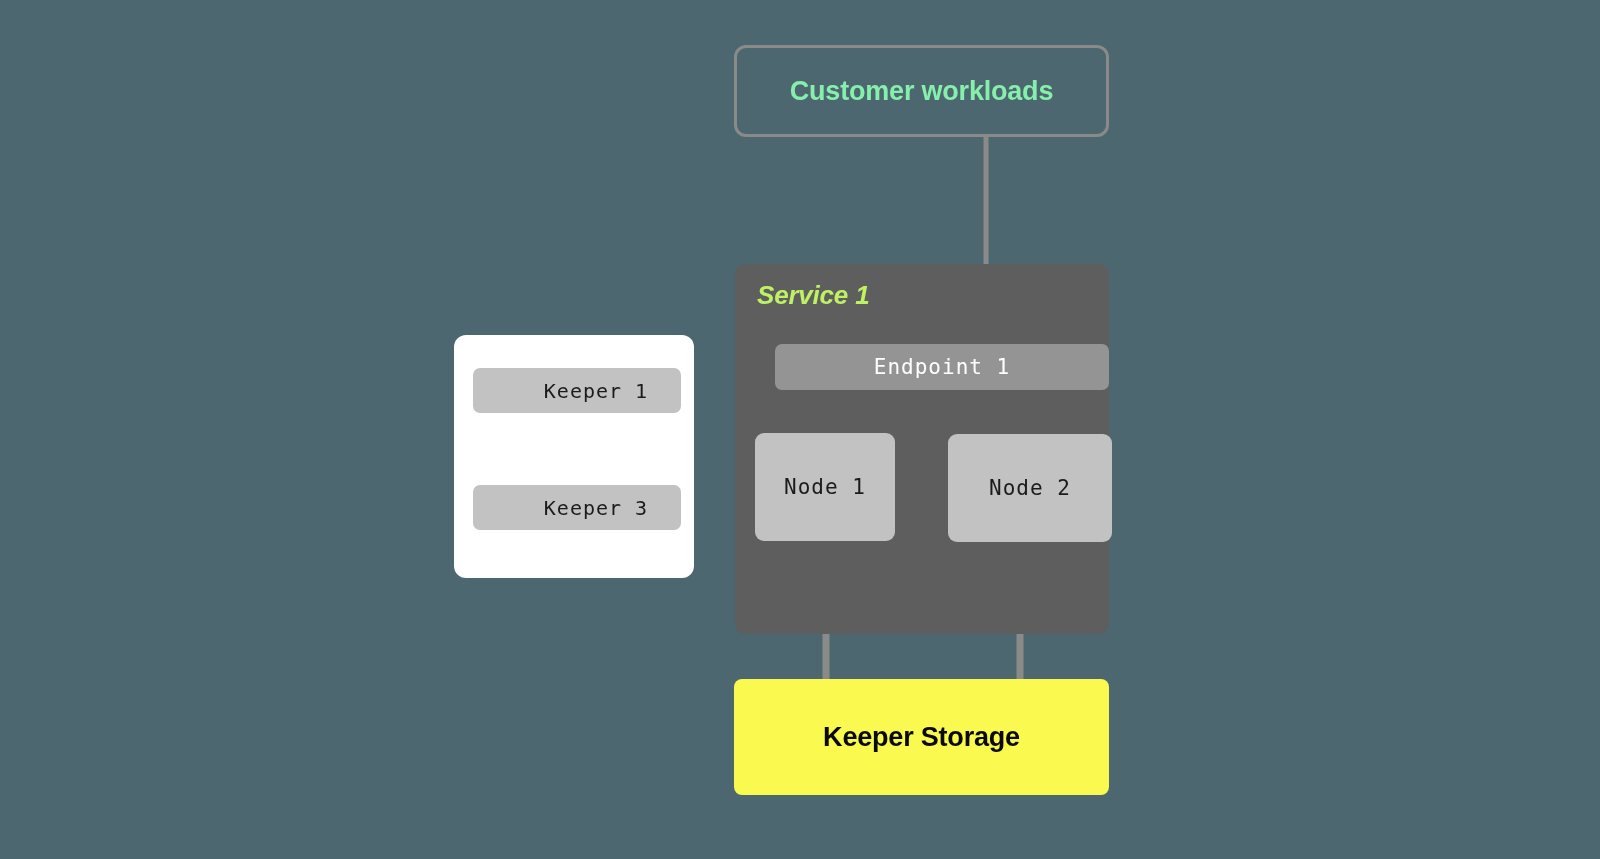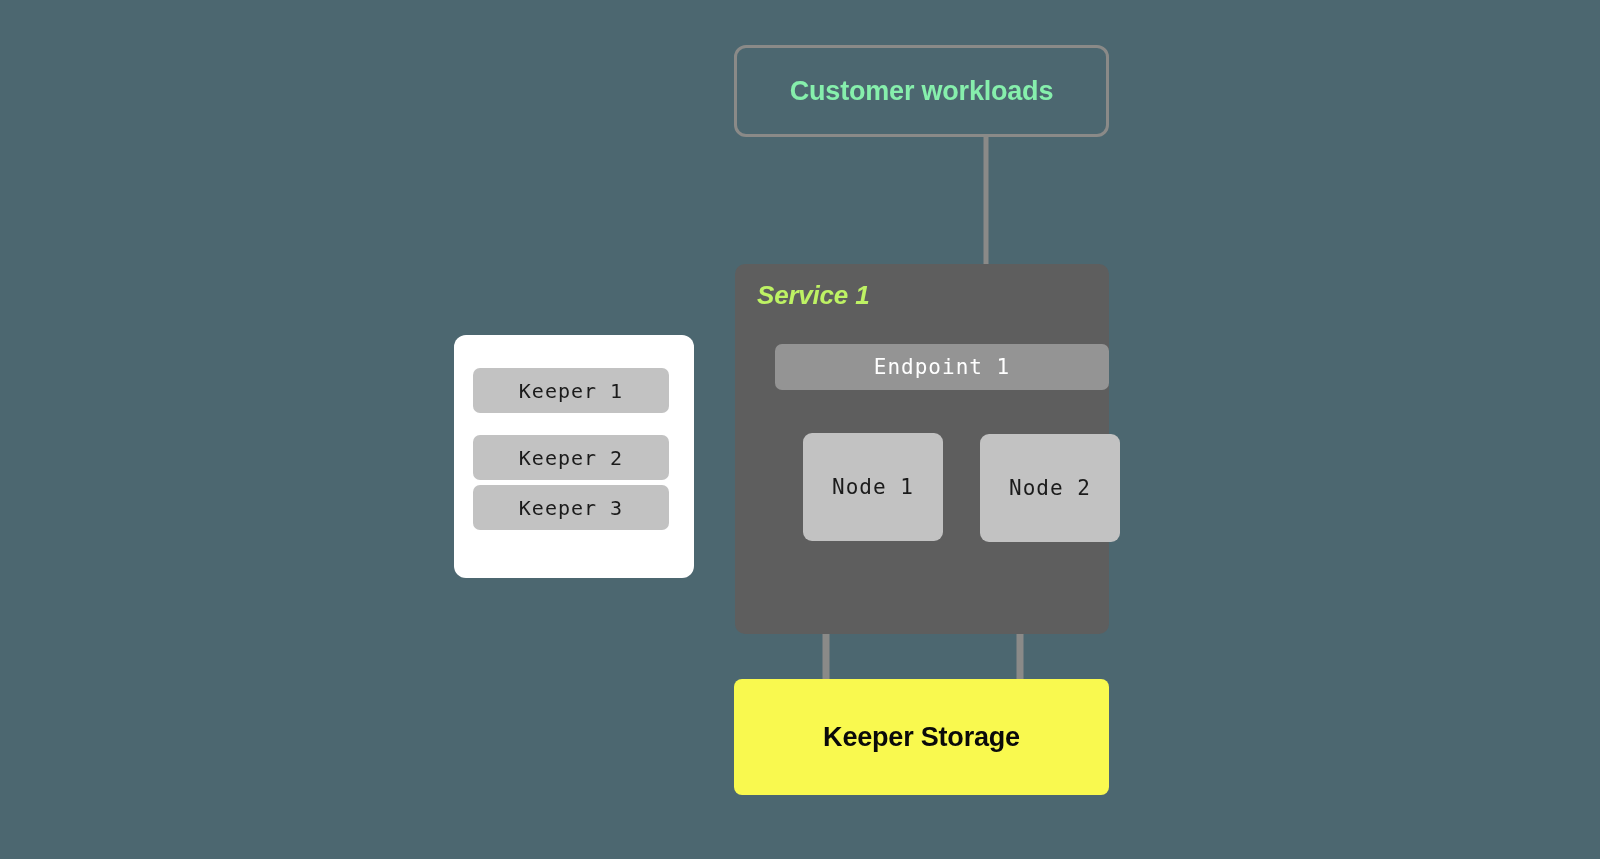--- a/index.html
+++ b/index.html
@@ -94,22 +94,22 @@
 
   
   .node-box {
     position: absolute;
     background: #c2c2c2;
     border-radius: 9px;
     display: flex;
     align-items: center;
     justify-content: center;
   }
-  .node-1 { left: 755px; top: 433px; width: 140px; height: 108px; margin-left: 48px; }
-  .node-2 { left: 948px; top: 434px; width: 140px; height: 108px; margin-left: 32px; }
+  .node-1 { left: 755px; top: 433px; width: 140px; height: 108px; }
+  .node-2 { left: 948px; top: 434px; width: 164px; height: 108px; }
   .node-label {
     color: #1b1b1b;
     font-family: "DejaVu Sans Mono", monospace;
     font-size: 21px;
     letter-spacing: 1px;
   }
 
   
   .storage-box {
     position: absolute;
@@ -138,27 +138,28 @@
     width: 240px;
     height: 243px;
     background: #ffffff;
     border-radius: 12px;
     padding: 0;
     box-sizing: border-box;
   }
   .keeper-item {
     position: absolute;
     left: 19px;
-    width: 196px;
+    width: 170px;
     height: 45px;
     background: #c2c2c2;
     border-radius: 7px;
     display: flex;
     align-items: center;
     justify-content: center;
+    padding-left: 38px;
   }
   .keeper-0 { top: 33px; }
   .keeper-1 { top: 100px; }
   .keeper-2 { top: 150px; }
   .keeper-label {
     color: #1b1b1b;
     font-family: "DejaVu Sans Mono", monospace;
     font-size: 20px;
     letter-spacing: 1px;
   }
@@ -204,21 +205,18 @@
   </div>
 
   <div class="storage-box">
     <span class="storage-label">Keeper Storage</span>
   </div>
 
   <div class="keepers-panel">
     <div class="keeper-item keeper-0">
       <span class="keeper-label">Keeper 1</span>
     </div>
-    <div class="keeper-item keeper-1">
-      <span class="keeper-label">Keeper 2</span>
-    </div>
     <div class="keeper-item keeper-2">
       <span class="keeper-label">Keeper 3</span>
     </div>
   </div>
 
 </div>
 
 </body></html>

